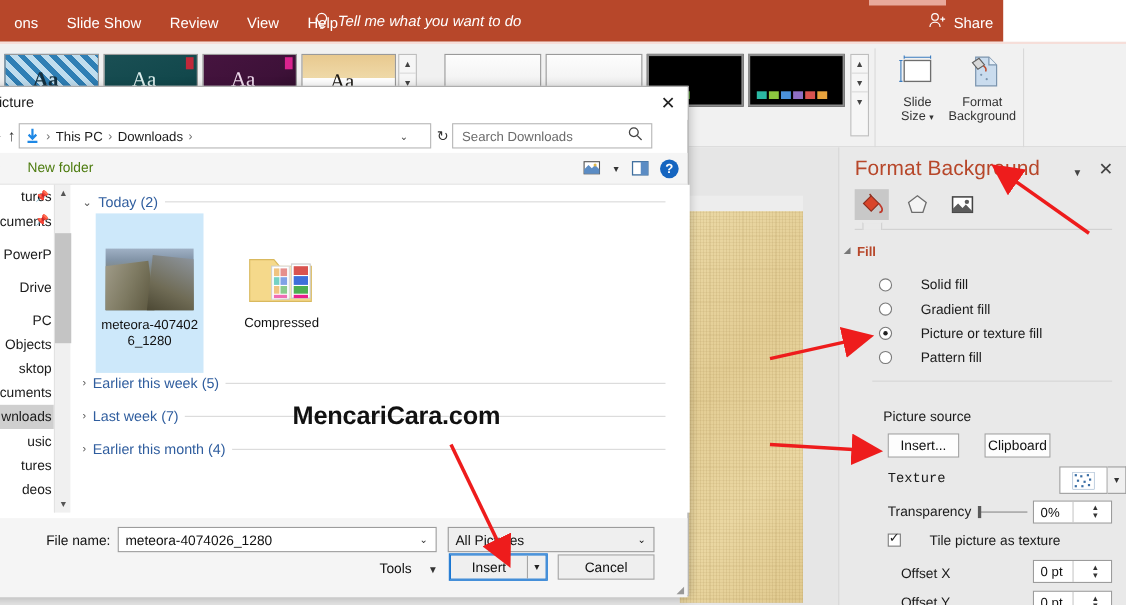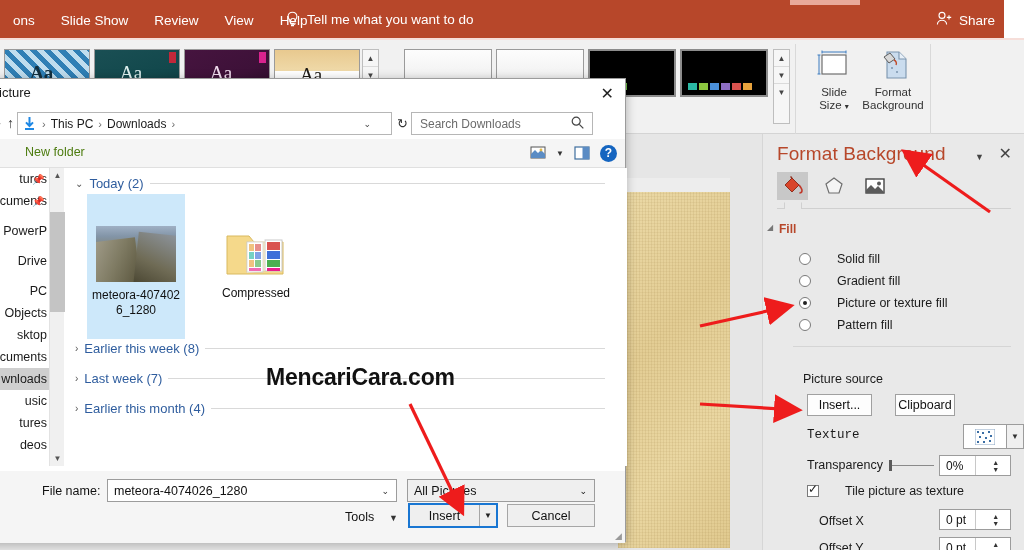--- a/index.html
+++ b/index.html
@@ -7,35 +7,35 @@
     margin: 0; padding: 0;
     width: 1024px; height: 550px;
     overflow: hidden;
     font-family: "Liberation Sans", sans-serif;
     background: #ffffff;
   }
   #root { position: relative; width: 1024px; height: 550px; overflow: hidden; }
 
   
   .ppt-titlebar {
-    position: absolute; left: 0; top: 0; width: 1004px; height: 38px;
+    position: absolute; left: 0; top: 0; width: 912px; height: 38px;
     background: #B7472A;
     color: #ffffff;
   }
   .ppt-tabs {
     position: absolute; left: 0; top: 8px; height: 24px;
     display: flex; align-items: center; gap: 0px;
   }
   .ppt-tab {
     font-size: 13.5px; color: #ffffff; padding: 2px 13px; white-space: nowrap;
     cursor: default;
   }
   .ppt-tellme {
     position: absolute; left: 286px; top: 11px;
-    display: flex; align-items: center; gap: 8px;
+    display: flex; align-items: center; gap: 8px; font-style: italic;
   }
   .bulb {
     width: 13px; height: 17px; position: relative;
   }
   .tellme-text { font-size: 13.5px; color: #ffffff; white-space: nowrap; }
   .share-btn {
     position: absolute; right: 9px; top: 11px;
     display: flex; align-items: center; gap: 6px;
     font-size: 13.5px; color: #ffffff;
   }
@@ -697,21 +697,21 @@
               <rect x="42" y="40" width="13" height="3" fill="#E91E8C"></rect>
             </g>
             <path d="M22 14l18-2v31l-18 2z" fill="#ffffff" opacity=".35"></path>
           </svg>
         </div>
         <div class="tile-label">Compressed</div>
       </div>
 
       <div class="group-hdr" style="left:10px; top:173px; width:530px;">
         <span class="grp-chevron">›</span>
-        <span>Earlier this week (8)</span>
+        <span>Earlier this week (5)</span>
         <span class="grp-line"></span>
       </div>
       <div class="group-hdr" style="left:10px; top:203px; width:530px;">
         <span class="grp-chevron">›</span>
         <span>Last week (7)</span>
         <span class="grp-line"></span>
       </div>
       <div class="group-hdr" style="left:10px; top:233px; width:530px;">
         <span class="grp-chevron">›</span>
         <span>Earlier this month (4)</span>

